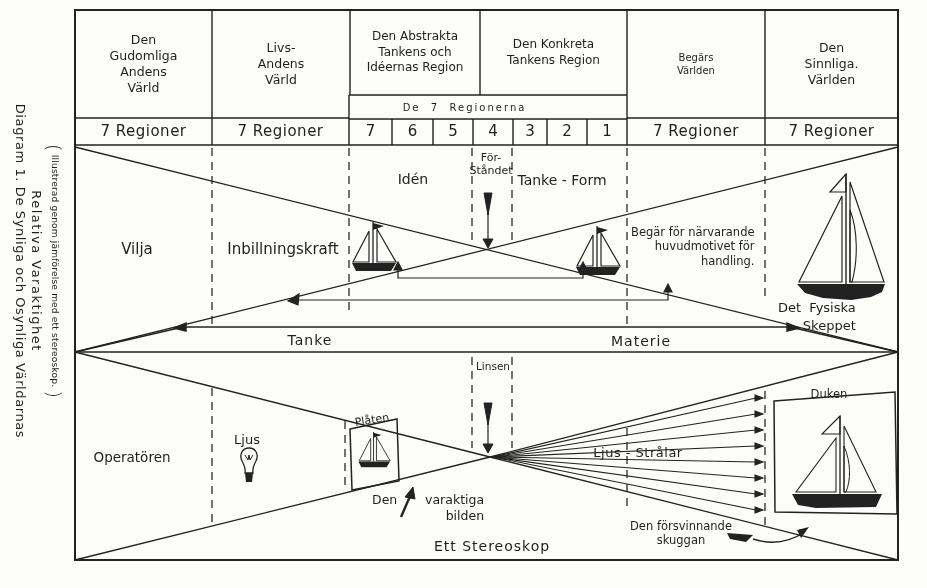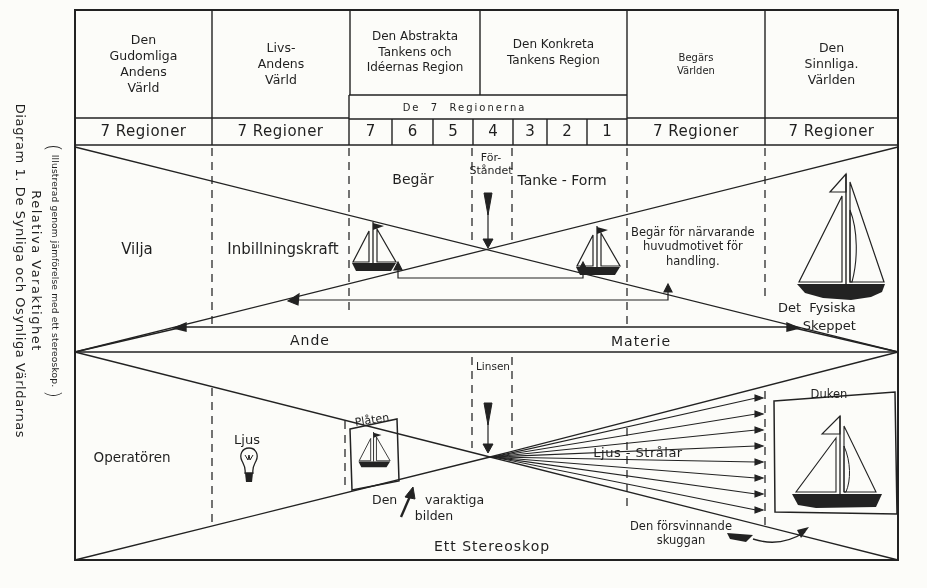--- a/index.html
+++ b/index.html
@@ -3,21 +3,21 @@
 <meta charset="utf-8">
 <style>
   html,body{margin:0;padding:0;background:#e8e8e4;}
   .page{position:relative;width:927px;height:588px;background:#fcfcf9;overflow:hidden;
         font-family:"DejaVu Sans",sans-serif;color:#1f1f1f;}
   svg.lines{position:absolute;left:0;top:0;pointer-events:none;}
   .cell{position:absolute;display:flex;align-items:center;justify-content:center;
         text-align:center;white-space:pre-wrap;line-height:1.3;}
   .lbl{position:absolute;transform:translate(-50%,-50%);white-space:pre-wrap;
        text-align:center;line-height:1.2;}
-  .lbl-tl{position:absolute;white-space:pre-wrap;text-align:center;line-height:1.25;}
+  .lbl-tl{position:absolute;white-space:pre-wrap;text-align:right;line-height:1.25;}
   .side-title{position:absolute;left:66px;top:90px;width:362px;
               transform:rotate(90deg);transform-origin:0 0;text-align:center;}
   .st-sub{font-size:9px;letter-spacing:.2px;line-height:22px;height:22px;}
   .st-sub .paren{font-size:20px;vertical-align:-5px;font-weight:300;}
   .st-l2{font-size:13px;letter-spacing:1.5px;line-height:16px;height:16px;}
   .st-l1{font-size:13px;letter-spacing:.6px;line-height:16px;height:16px;}
 </style>
 </head>
 <body>
 
@@ -216,30 +216,30 @@
   <div class="cell" style="left:547px;top:119px;width:40px;height:26px;font-size:15px">2</div>
   <div class="cell" style="left:587px;top:119px;width:40px;height:26px;font-size:15px">1</div>
 
   <div class="cell" style="left:75px;top:118px;width:137px;height:27px;font-size:15px;letter-spacing:.5px">7 Regioner</div>
   <div class="cell" style="left:212px;top:118px;width:137px;height:27px;font-size:15px;letter-spacing:.5px">7 Regioner</div>
   <div class="cell" style="left:627px;top:118px;width:138px;height:27px;font-size:15px;letter-spacing:.5px">7 Regioner</div>
   <div class="cell" style="left:765px;top:118px;width:133px;height:27px;font-size:15px;letter-spacing:.5px">7 Regioner</div>
 
   <div class="lbl" style="left:137px;top:249px;font-size:15px">Vilja</div>
   <div class="lbl" style="left:283px;top:249px;font-size:15px">Inbillningskraft</div>
-  <div class="lbl" style="left:413px;top:179px;font-size:14px">Begär</div>
+  <div class="lbl" style="left:413px;top:179px;font-size:14px">Idén</div>
   <div class="lbl" style="left:491px;top:164px;font-size:11px;line-height:1.2">För-
 Ståndet</div>
   <div class="lbl" style="left:562px;top:180px;font-size:14px">Tanke - Form</div>
   <div class="lbl-tl" style="left:631px;top:225px;font-size:11.5px">Begär för närvarande
 huvudmotivet för
 handling.</div>
   <div class="lbl-tl" style="left:778px;top:299px;font-size:13px;line-height:1.35">Det  Fysiska
       Skeppet</div>
-  <div class="lbl" style="left:310px;top:340px;font-size:14px;letter-spacing:1px">Ande</div>
+  <div class="lbl" style="left:310px;top:340px;font-size:14px;letter-spacing:1px">Tanke</div>
   <div class="lbl" style="left:641px;top:341px;font-size:14px;letter-spacing:1px">Materie</div>
 
   <div class="lbl" style="left:493px;top:366px;font-size:10.5px">Linsen</div>
   <div class="lbl" style="left:132px;top:457px;font-size:13.5px">Operatören</div>
   <div class="lbl" style="left:247px;top:440px;font-size:13px">Ljus</div>
   <div class="lbl" style="left:372px;top:420px;font-size:11px;transform:translate(-50%,-50%) rotate(-9deg)">Plåten</div>
   <div class="lbl-tl" style="left:372px;top:492px;font-size:12.5px">Den       varaktiga
    bilden</div>
   <div class="lbl" style="left:638px;top:453px;font-size:13px;letter-spacing:.5px">Ljus - Strålar</div>
   <div class="lbl" style="left:681px;top:534px;font-size:11.5px">Den försvinnande

